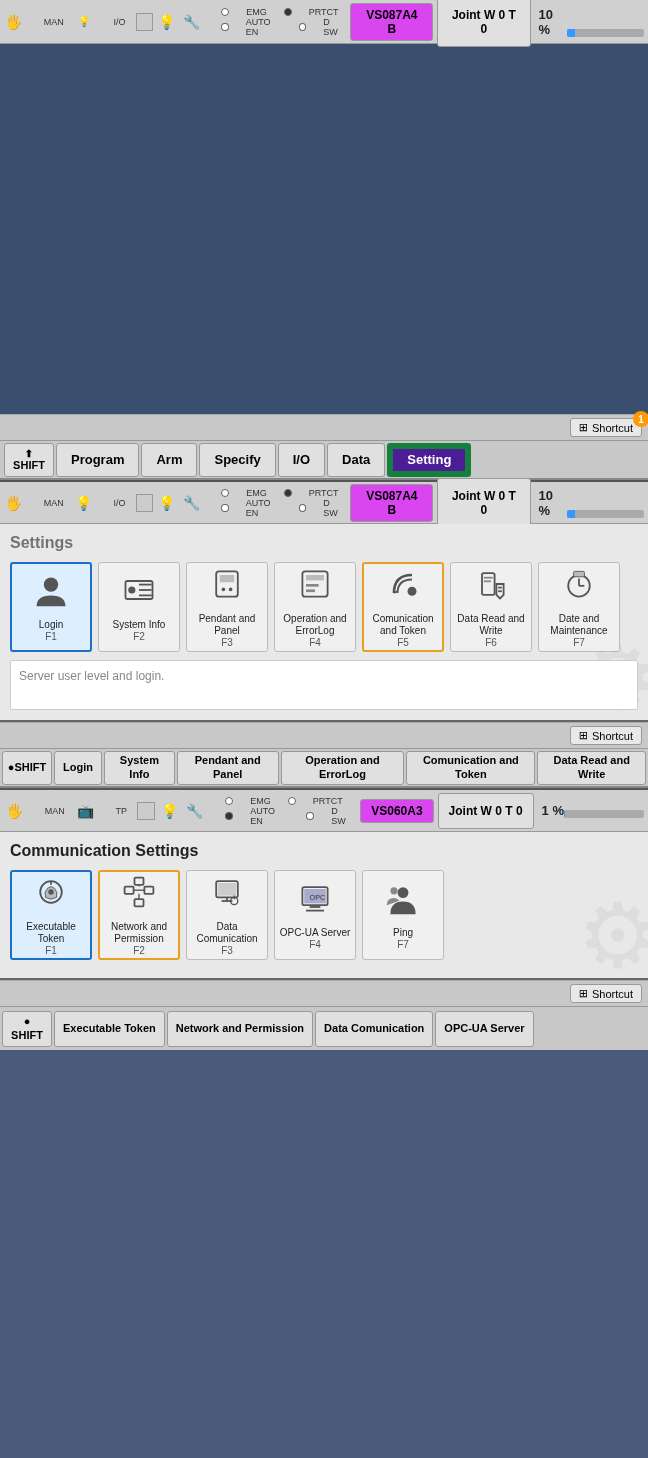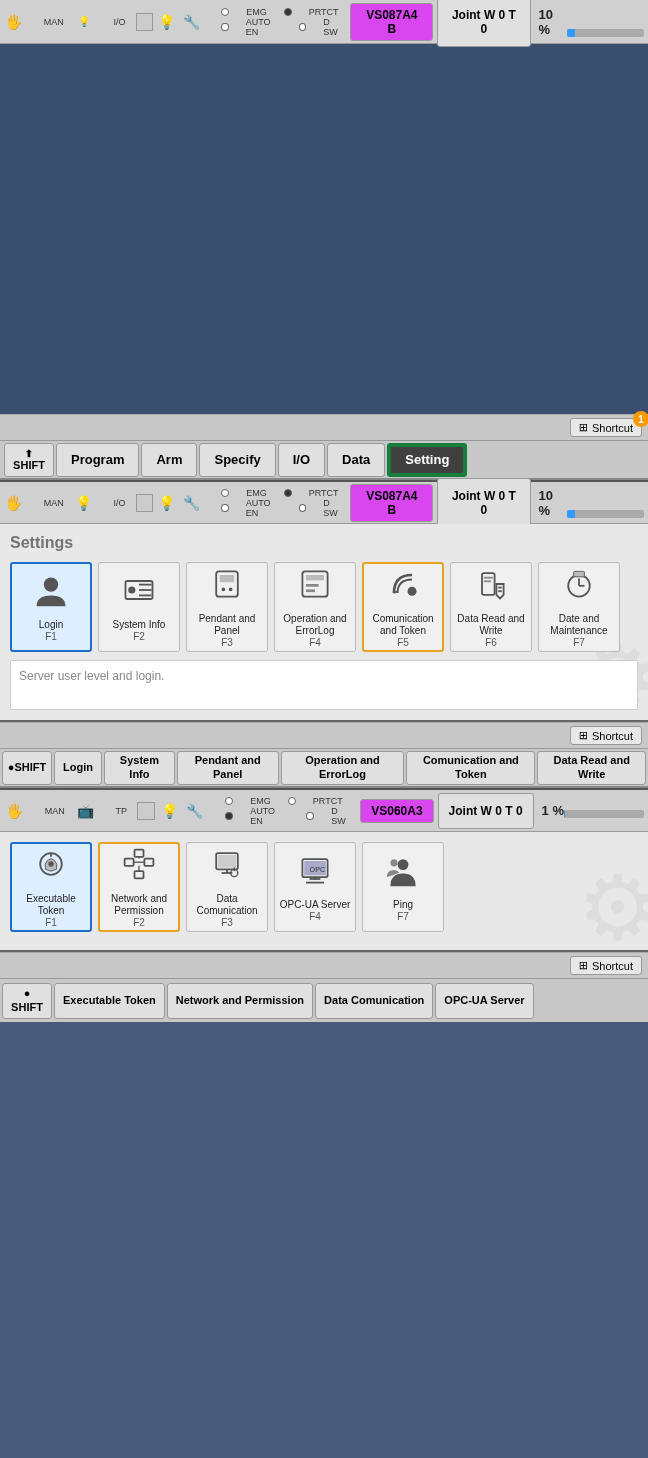--- a/index.html
+++ b/index.html
@@ -169,22 +169,22 @@
       font-size: 11px;
       display: flex;
       flex-direction: column;
       align-items: center;
       gap: 0;
     }
     .nav-btn.shift .arrow-up {
       font-size: 10px;
     }
     .nav-btn.active-setting {
-      background: #404040;
-      border: 4px solid #15803d;
+      background: #4c1d95;
+      border: 6px solid #15803d;
       color: #fff;
     }
 
     
     .top-bar2 {
       display: flex;
       align-items: center;
       background: #d0d0d0;
       height: 44px;
       padding: 0 4px;
@@ -629,20 +629,21 @@
   <div class="percent-area">
     <span class="percent-text">1 %</span>
     <div class="progress-bar-bg">
       <div class="progress-bar-fill" style="width:1%"></div>
     </div>
   </div>
 </div>
 
 <div class="comm-panel gear-bg">
   <div class="gear-watermark">⚙</div>
+  <h2>Communication Settings</h2>
   <div class="icon-grid">
 
     <div class="icon-cell selected">
       <div class="icon-img">
         <svg class="svg-icon" viewBox="0 0 40 40">
             <circle cx="20" cy="20" r="12" fill="none" stroke="#555" stroke-width="2"></circle>
             <path d="M14 26 Q12 20 16 16 L20 14 L24 16 Q28 20 26 26 L20 28 Z" fill="#bbb" stroke="#555" stroke-width="1"></path>
             <circle cx="20" cy="20" r="3" fill="#555"></circle>
             <line x1="20" y1="8" x2="20" y2="12" stroke="#555" stroke-width="2"></line>
           </svg>

